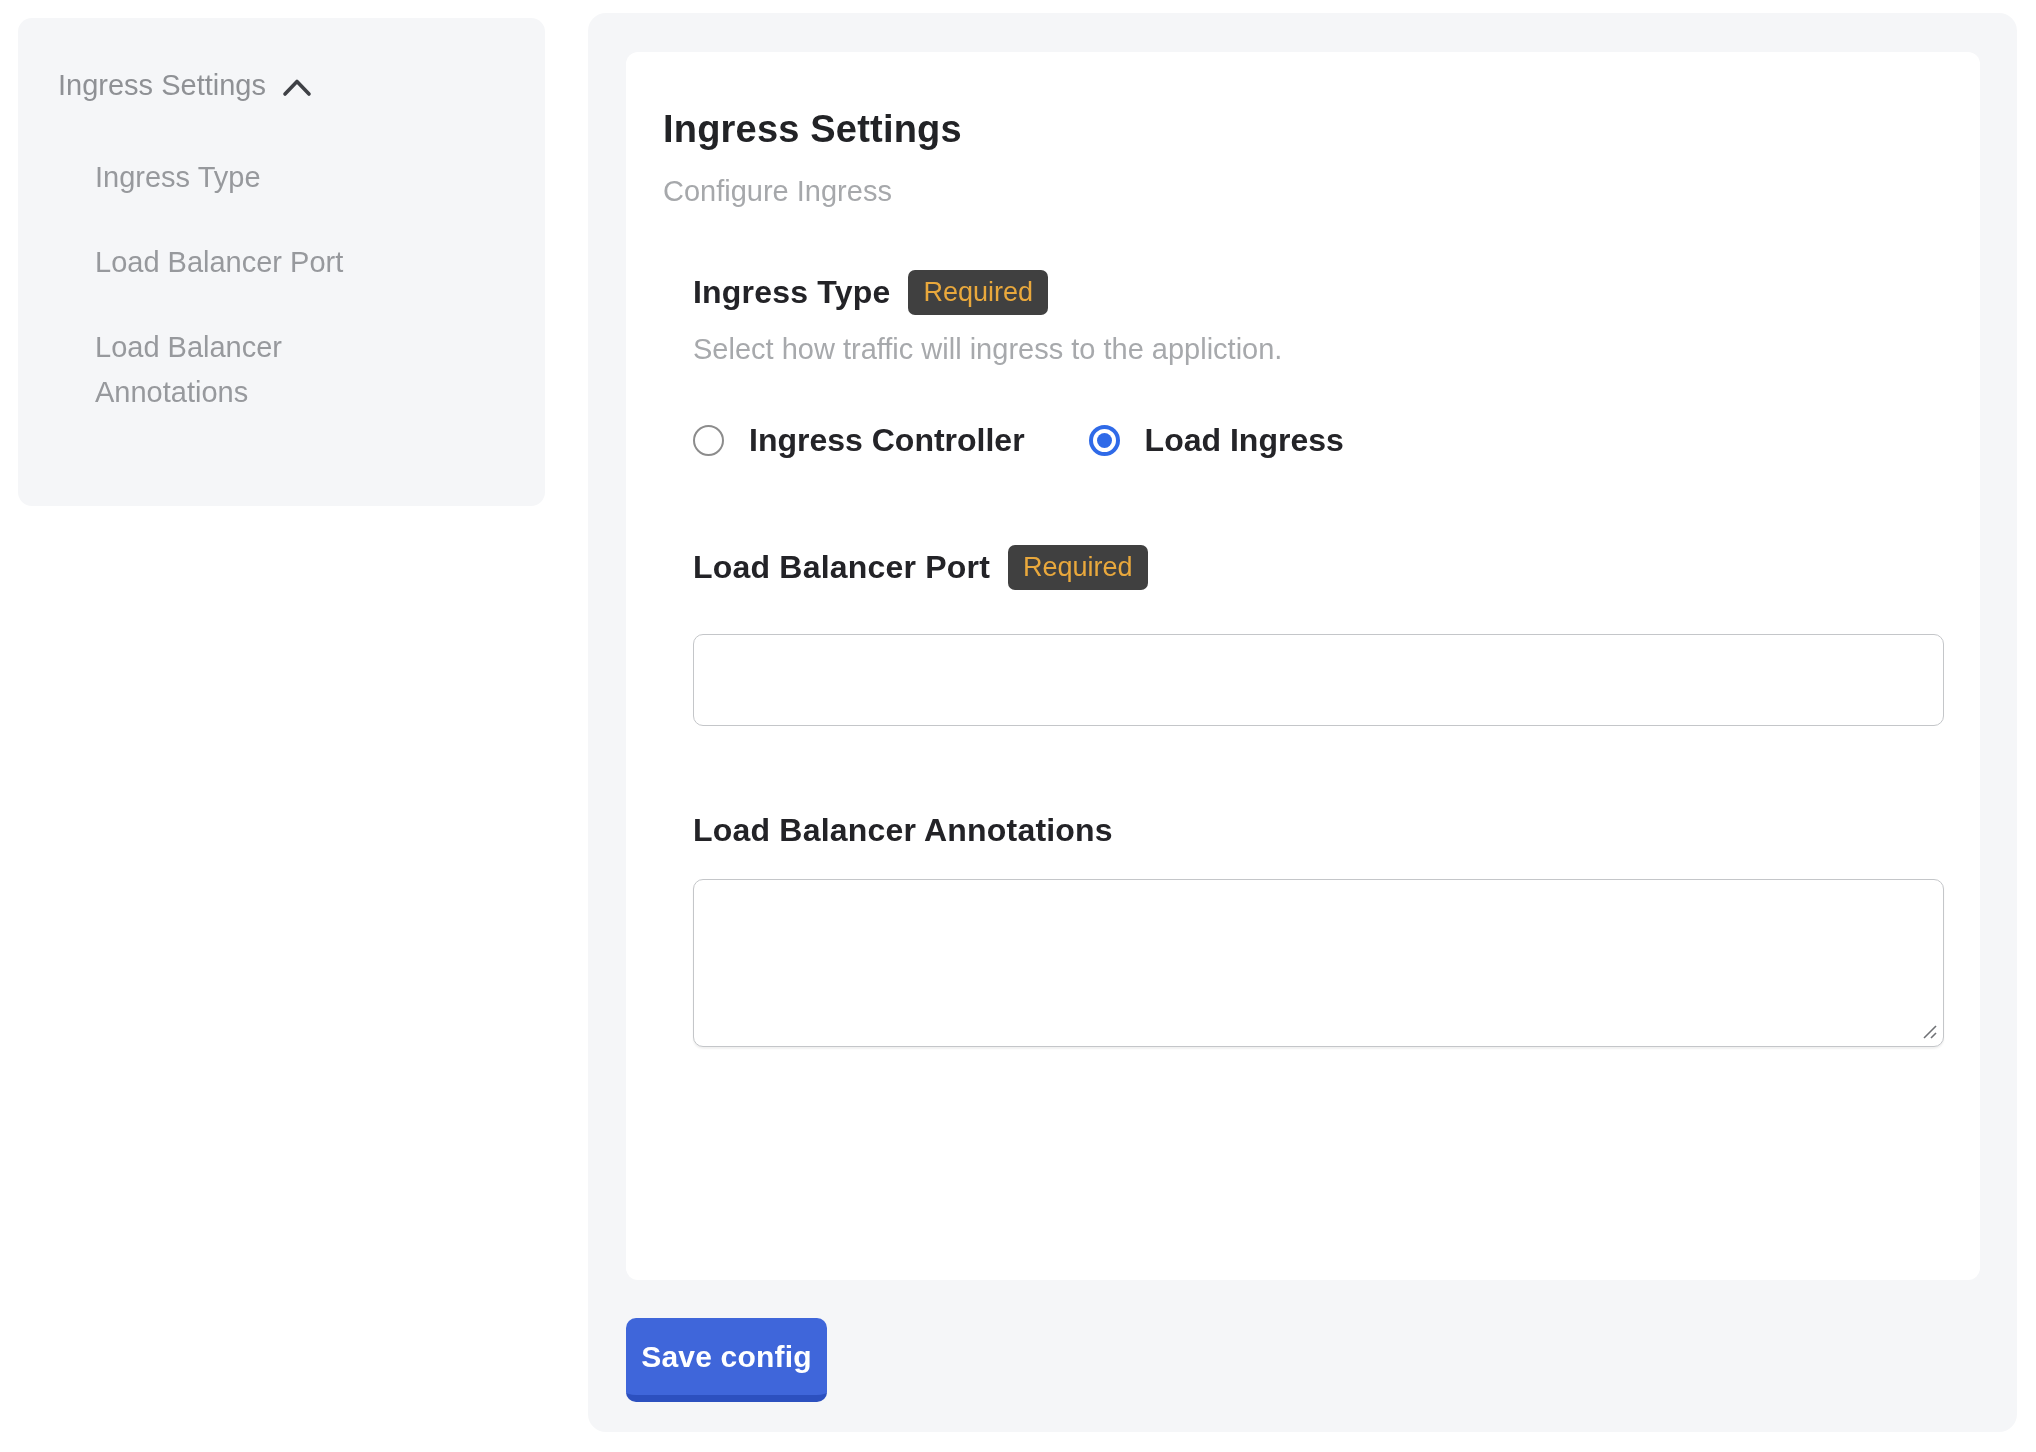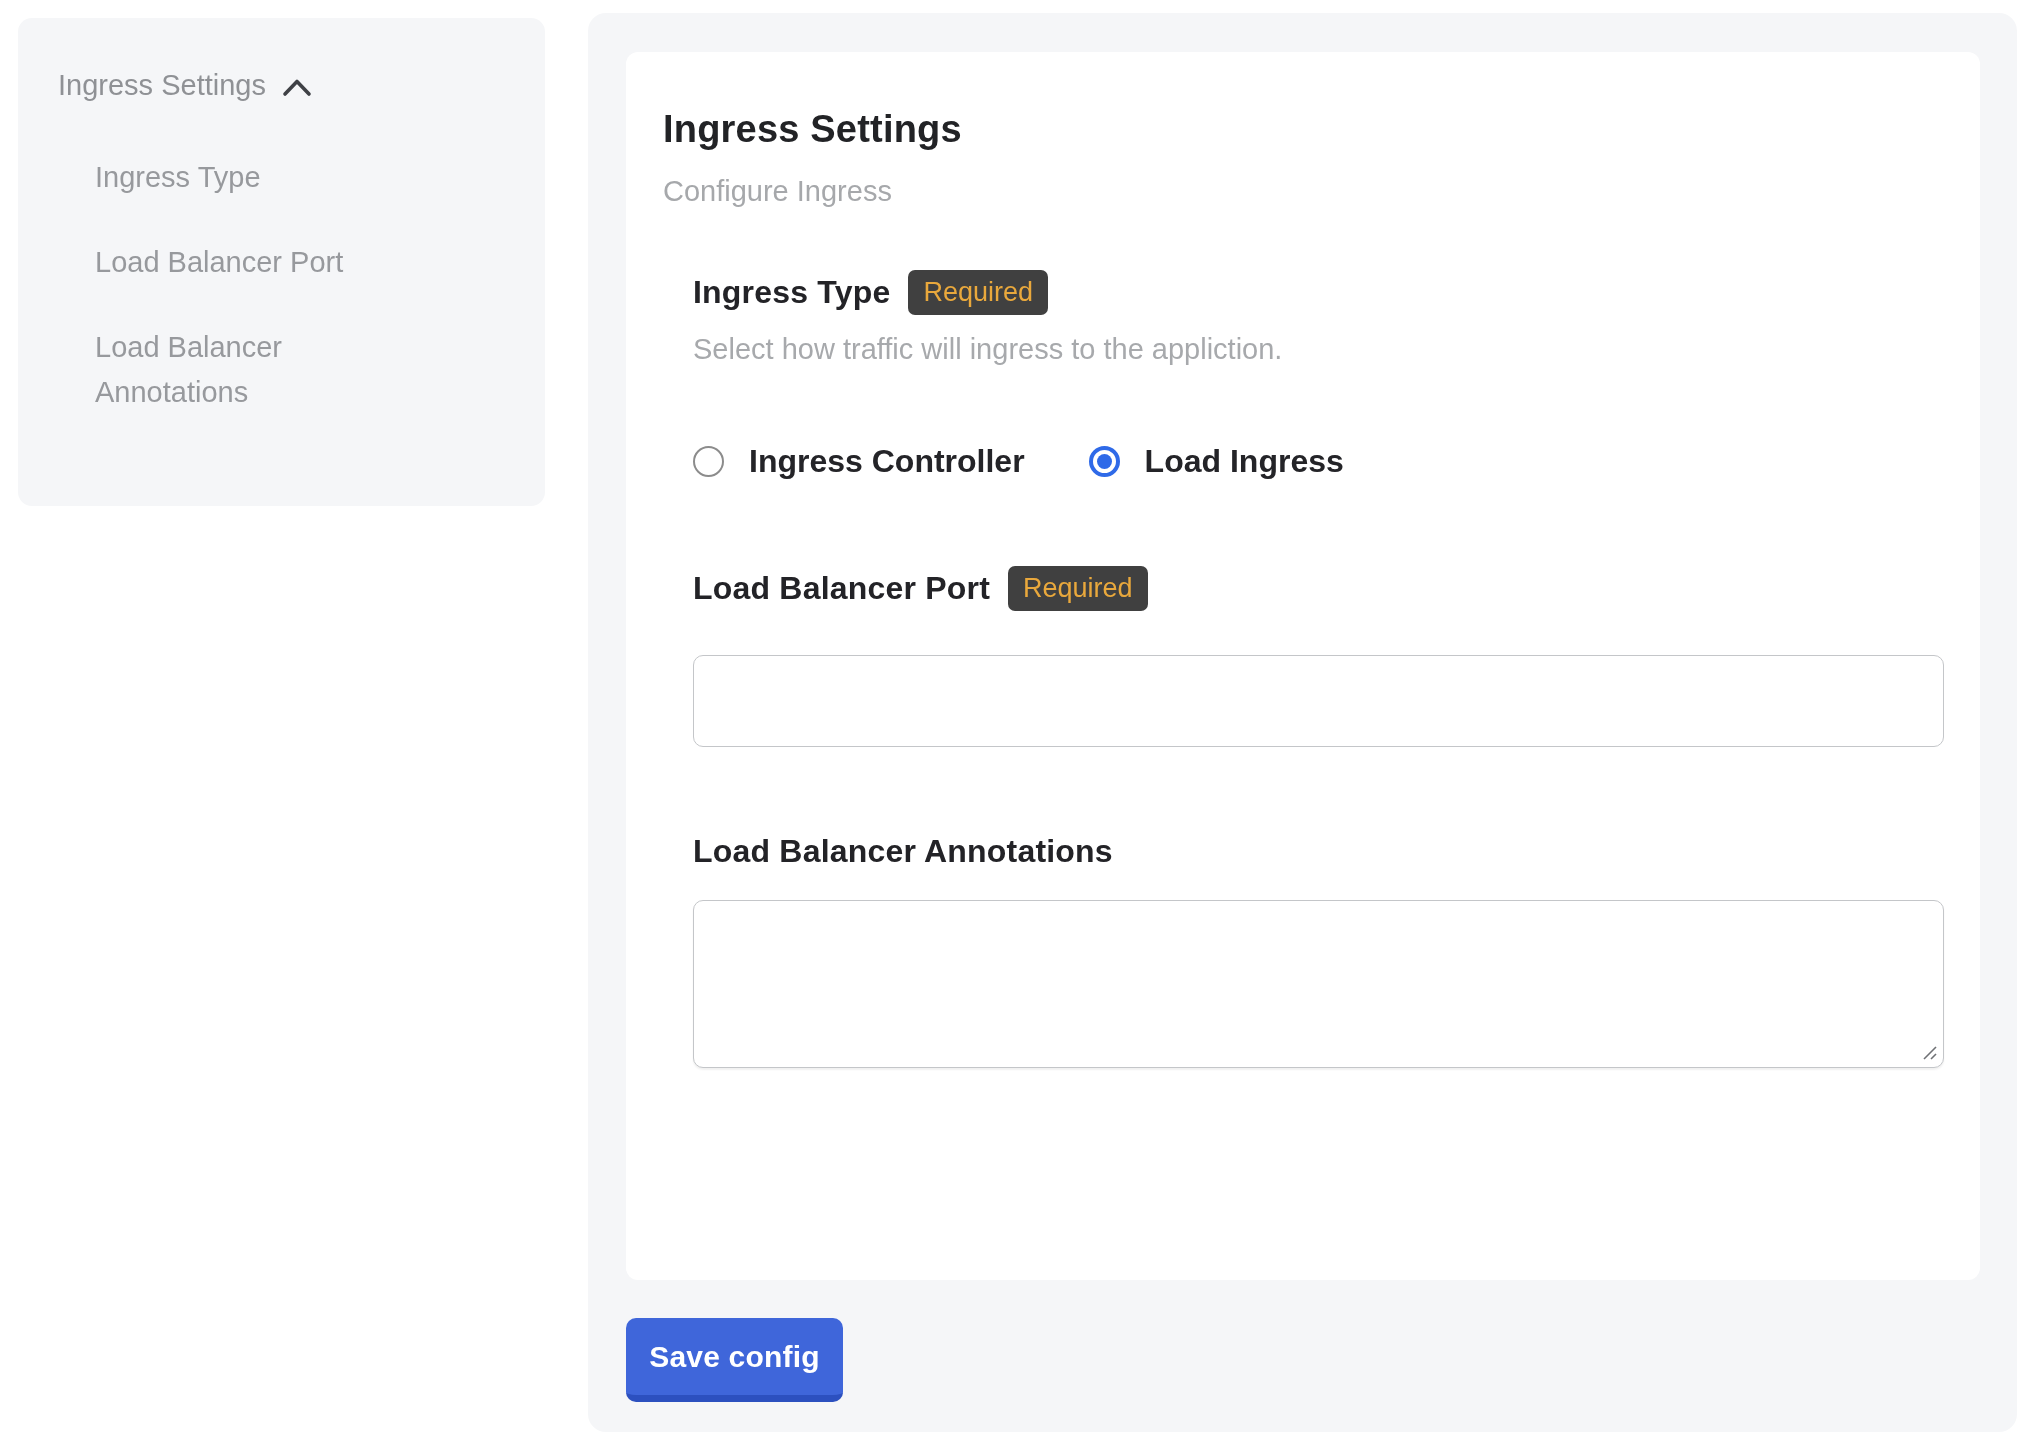--- a/index.html
+++ b/index.html
@@ -37,21 +37,21 @@
   .fields { margin:62px 0 0 30px; width:1251px; }
 
   .field-head { display:flex; align-items:center; gap:18px; }
   .field-label { font-size:32px; font-weight:600; color:#232327; letter-spacing:.2px; }
   .req-badge {
     background:#404040; color:#e9a83c; font-size:27px;
     padding:9px 15px; border-radius:7px; line-height:1;
   }
   .field-desc { margin-top:18px; font-size:29px; color:#a7a9ac; }
 
-  .radio-row { margin-top:77px; display:flex; align-items:center; gap:64px; }
+  .radio-row { margin-top:56px; display:flex; align-items:center; gap:64px; }
   .radio-opt { display:flex; align-items:center; gap:25px; cursor:pointer; }
   .radio-circle {
     width:31px; height:31px; border-radius:50%;
     border:2.5px solid #8c8c8c; background:#ffffff; flex:0 0 auto;
   }
   .radio-circle.checked {
     border:4px solid #2f6ae8; display:flex; align-items:center; justify-content:center;
   }
   .radio-dot { width:15px; height:15px; border-radius:50%; background:#2f6ae8; }
   .radio-label { font-size:32px; font-weight:600; color:#242428; }
@@ -71,21 +71,21 @@
   .text-area {
     width:1251px; height:168px; resize:none; display:block;
     border:1.5px solid #c4c6c9; border-radius:10px; background:#fff;
     font-size:29px; padding:14px 20px; color:#232327; outline:none;
     font-family:"Liberation Sans", sans-serif;
     box-shadow:0 2px 2px rgba(0,0,0,0.06);
   }
   .resize-handle { position:absolute; right:5px; bottom:6px; width:20px; height:20px; }
 
   .save-btn {
-    position:absolute; left:38px; top:1305px; width:217px; height:84px;
+    position:absolute; left:38px; top:1305px; width:201px; height:84px;
     background:#3f66da; border:none; border-bottom:7px solid #2c50bf;
     border-radius:10px; color:#ffffff; font-size:30px; font-weight:700;
     font-family:"Liberation Sans", sans-serif; cursor:pointer;
     letter-spacing:.2px;
   }
 </style>
 </head>
 <body>
 
 <nav class="sidebar">

